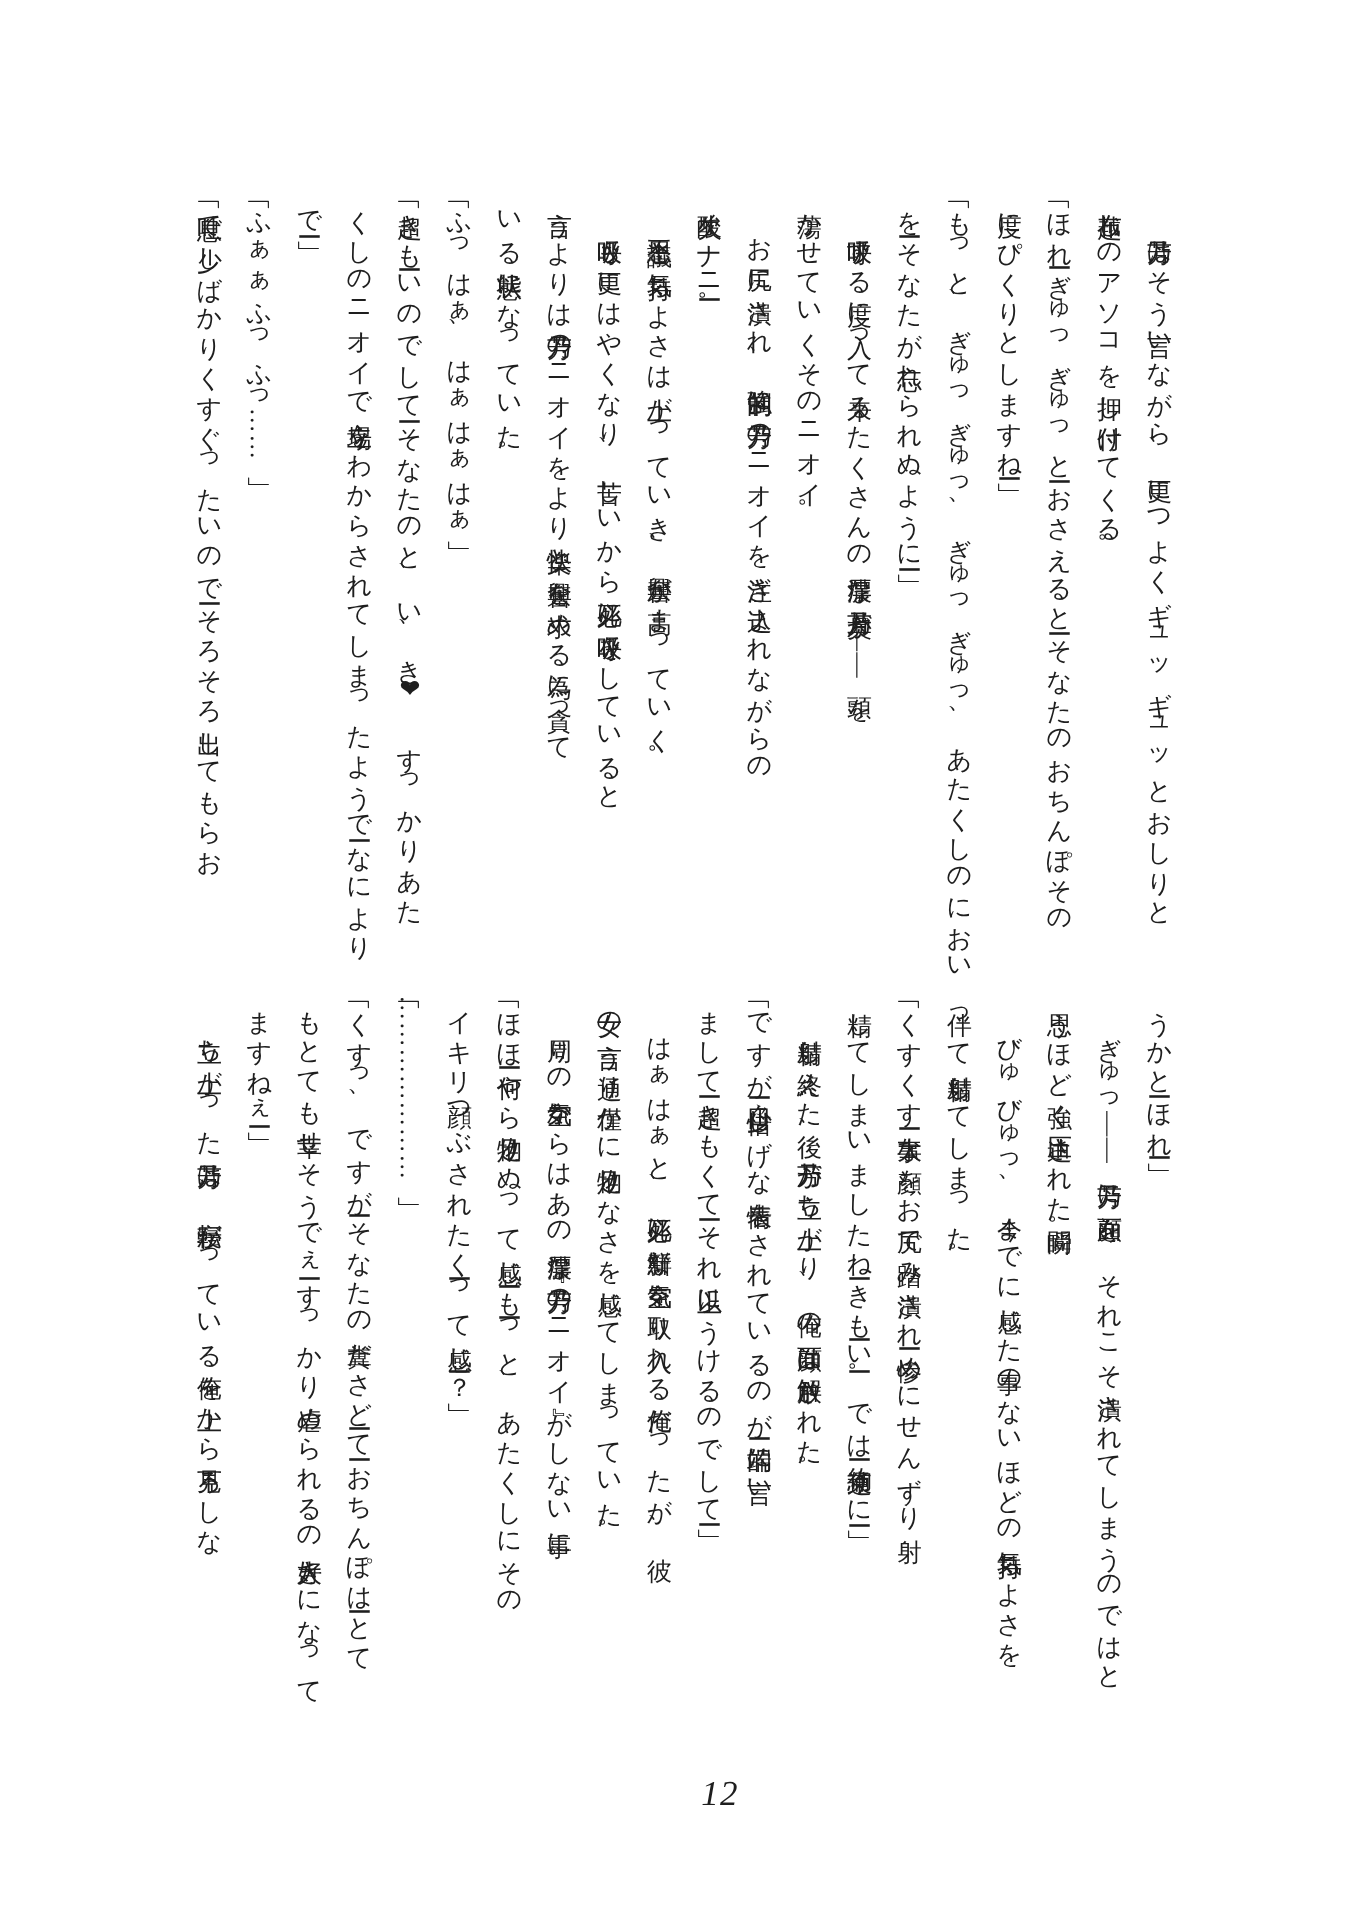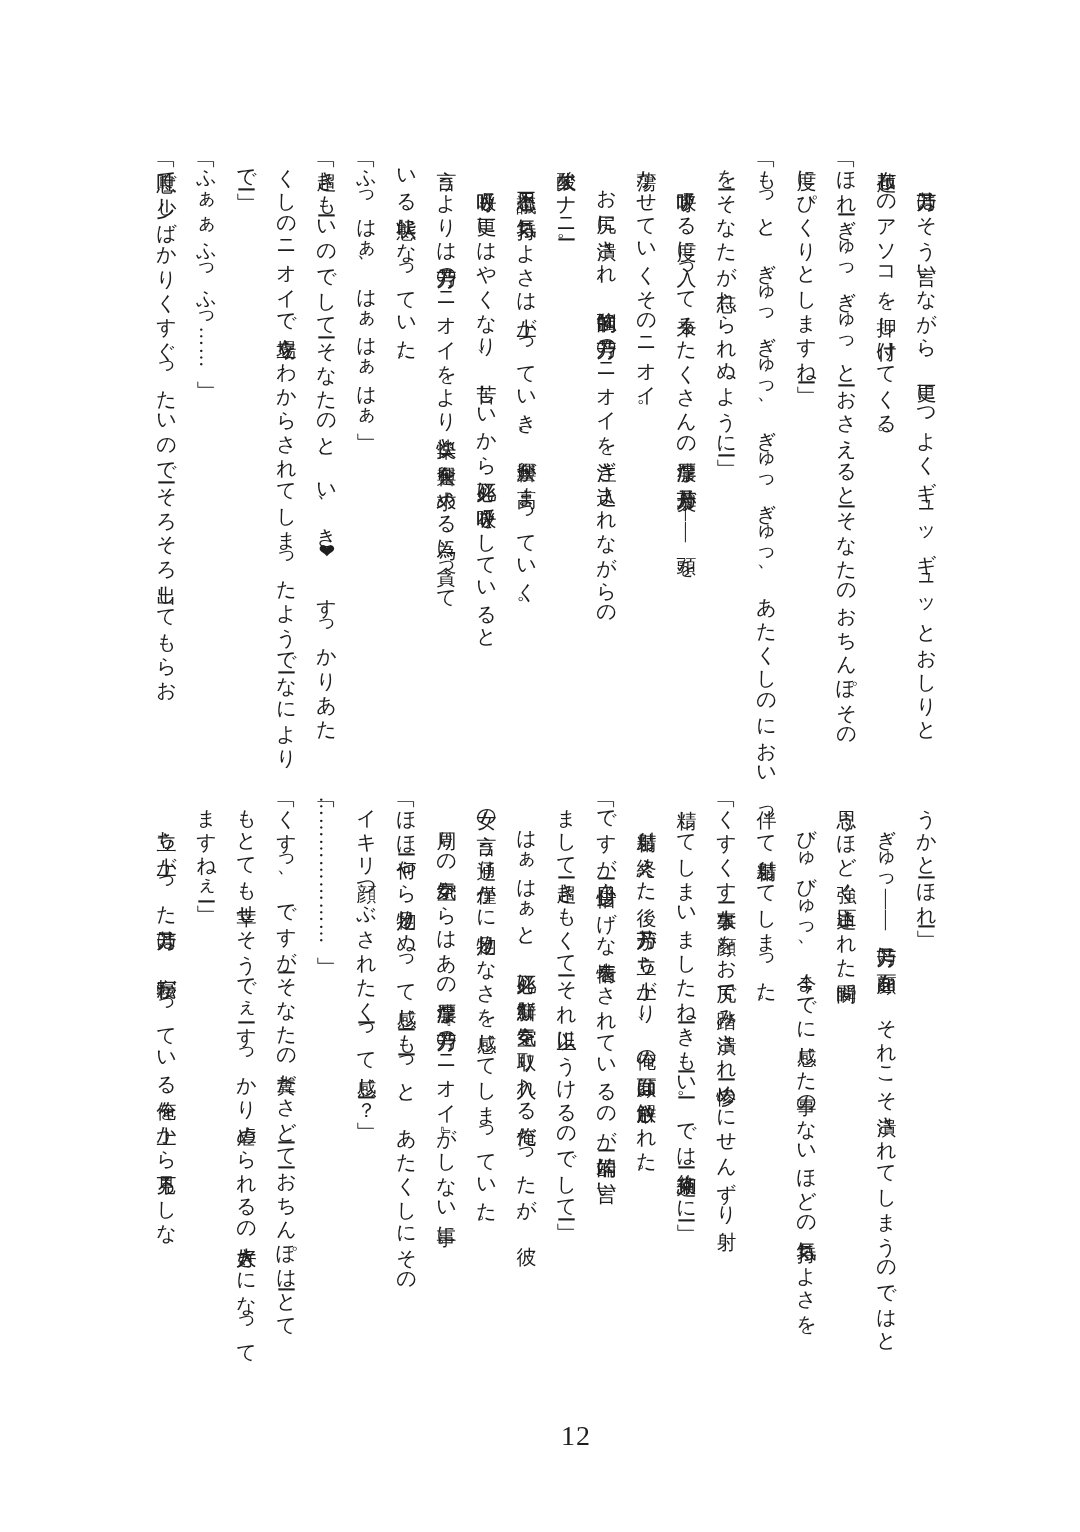--- a/index.html
+++ b/index.html
@@ -32,20 +32,21 @@
   .vblock.bottom { top: 795px; }
   .line.indent { text-indent: 21px; }
   .folio {
     position: absolute;
     top: 1420px;
     left: 576px;
     transform: translateX(-50%);
     font-size: 28px;
     color: var(--text-color, #1f1f1f);
     letter-spacing: 1px;
+    font-style: italic;
   }
 </style>
 </head>
 <body>
 
 <div class="page">
   <div class="vblock top" id="top-block">
       <div class="line indent">芳乃はそう言いながら、更につよくギュッギュッとおしりと</div>
       <div class="line">布越しのアソコを押し付けてくる。</div>
       <div class="line">「ほれーぎゅっぎゅっとーおさえるとーそなたのおちんぽその</div>

